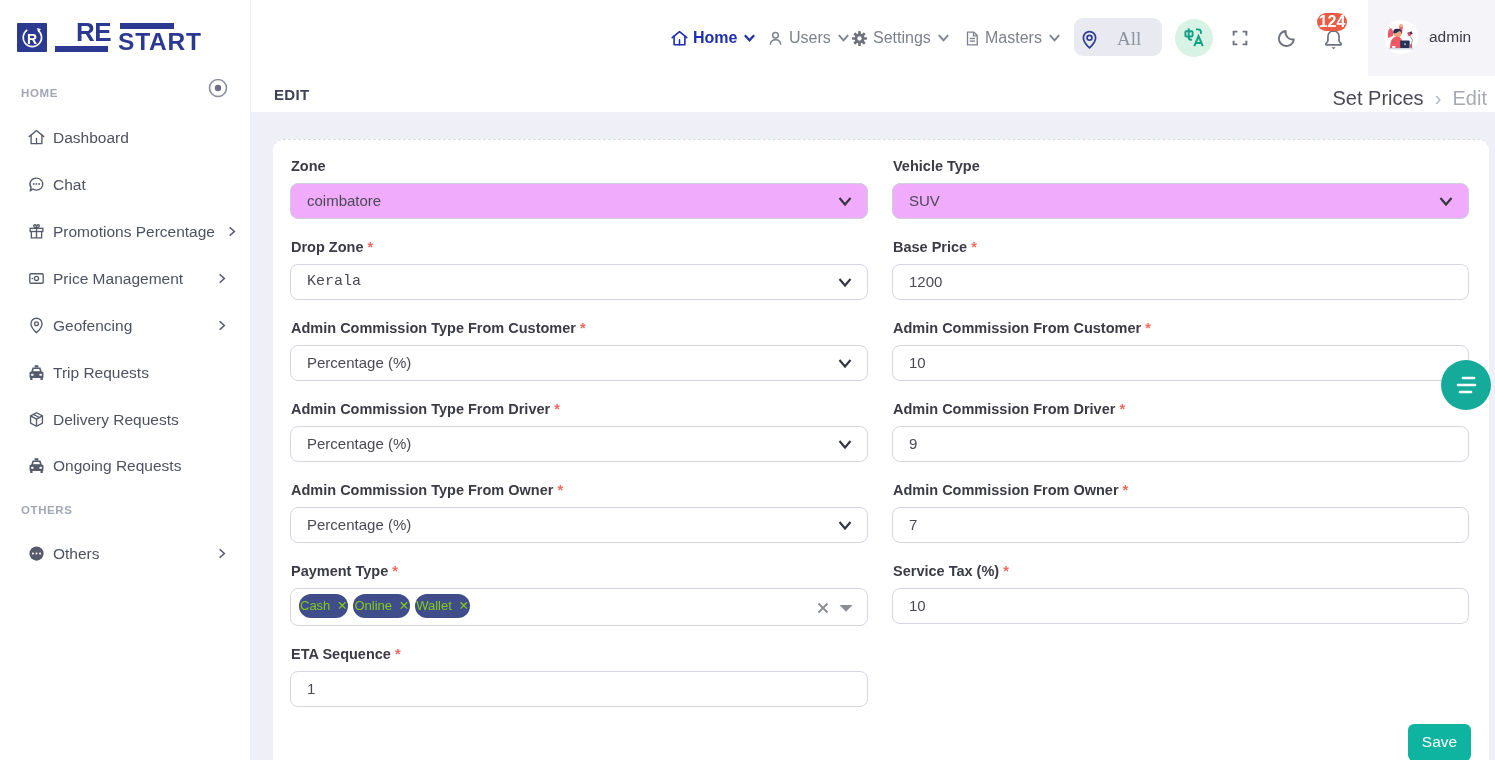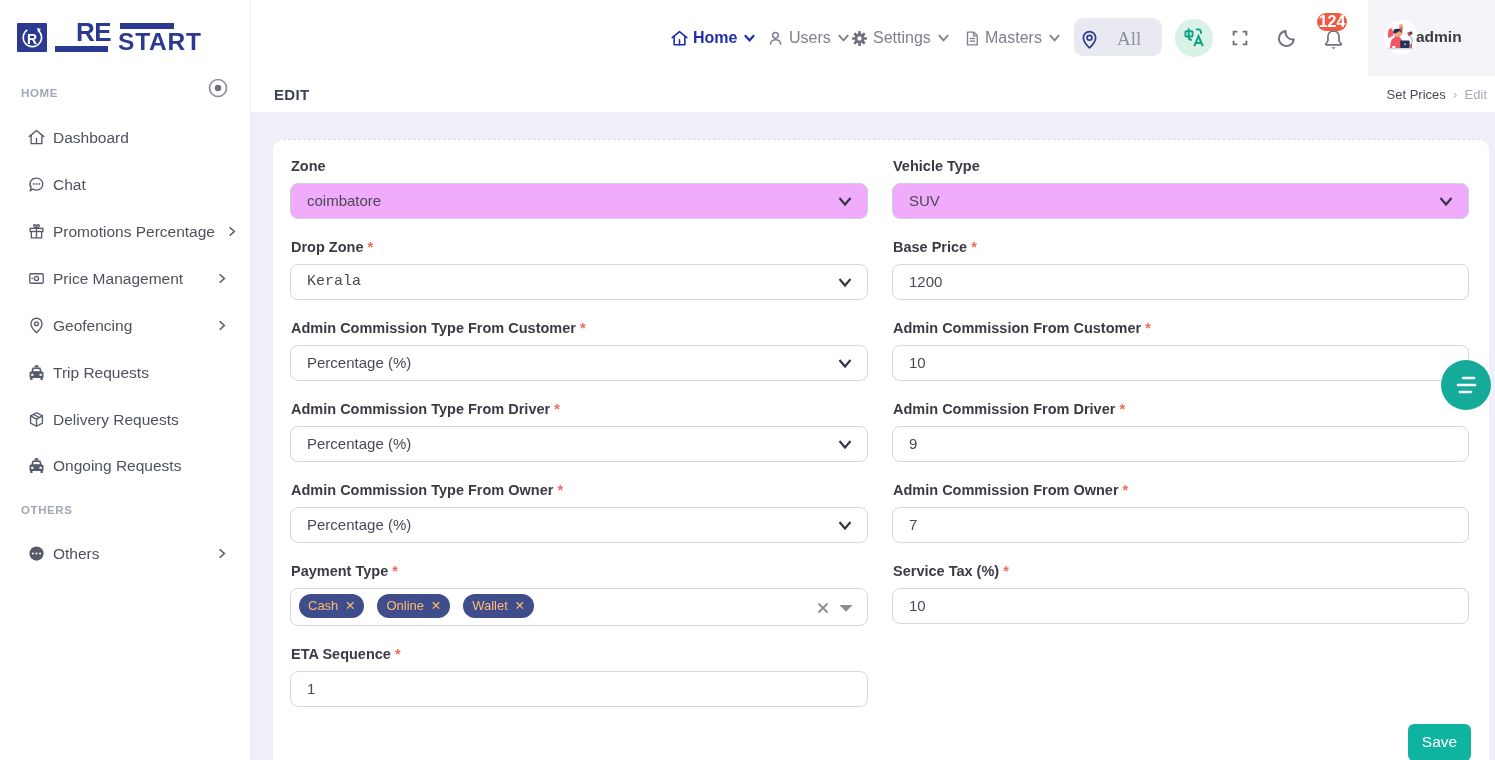--- a/index.html
+++ b/index.html
@@ -24,21 +24,21 @@
 #content { position:absolute; left:251px; top:113px; width:1244px; height:647px; background:#eff0f7; }
 #card { position:absolute; left:22px; top:26px; width:1216px; height:700px; background:#fff; border-radius:10px 10px 0 0; border-top:1px dashed #dcdce4; }
 .flabel { position:absolute; font-size:14.5px; font-weight:bold; color:#3b3b45; white-space:nowrap; }
 .flabel .req { color:#f26a5e; font-weight:bold; }
 .fld { position:absolute; width:578px; height:36px; border:1px solid #d4d7e1; border-radius:8px; background:#fff; font-size:15px; color:#4a4a54; line-height:34px; padding-left:16px; }
 .fld.dis { background:#f0abfc; border-color:#ccd0dc; }
 .fld .chev { position:absolute; right:15px; top:12px; }
 
 #fab { position:absolute; left:1441px; top:360px; width:50px; height:50px; border-radius:50%; background:#14ab9a; z-index:9; }
 #savebtn { position:absolute; left:1157px; top:611px; width:63px; height:37px; background:#0fb4a0; border-radius:6px; color:#fff; font-size:15.5px; text-align:center; line-height:36px; }
-.tag { display:inline-block; vertical-align:middle; margin-top:-3px; background:#3f4d8a; color:#fdba74; border-radius:12px; font-size:13px; height:24px; line-height:24px; padding:0 9px; margin-right:13px; }
+.tag { display:inline-block; vertical-align:middle; margin-top:-3px; background:#3f4d8a; color:#84cc16; border-radius:12px; font-size:13px; height:24px; line-height:24px; padding:0 1px; margin-right:5px; }
 .tag .tx { font-size:12.5px; margin-left:3px; }
 </style>
 </head>
 <body>
 
 <div id="content">
   <div id="card">
     <div class="flabel" style="left:18px;top:18px;">Zone</div>
     <div class="fld dis" style="left:17px;top:43px;">coimbatore<svg class="chev" width="14" height="11" viewBox="0 0 14 11" fill="none" stroke="#33363f" stroke-width="2.1">
           <path d="M1.5 2 L7 8.5 L12.5 2"></path>
@@ -90,21 +90,21 @@
     <div class="fld" style="left:619px;top:448px;width:577px;">10</div>
 
     <div class="flabel" style="left:18px;top:506px;">ETA Sequence <span class="req">*</span></div>
     <div class="fld" style="left:17px;top:531px;">1</div>
   </div>
   <div id="savebtn">Save</div>
 </div>
 
 <div id="crumb">
   <div class="abs" style="left:23px;top:10px;font-size:15px;font-weight:bold;color:#3f4254;letter-spacing:0.3px;">EDIT</div>
-  <div class="abs" style="right:8px;top:11px;font-size:13px;color:#4a4a55;text-align:center;">Set Prices &nbsp;<span style="color:#b3b6bf;">›</span>&nbsp; <span style="color:#a7aab2;">Edit</span></div>
+  <div class="abs" style="right:8px;top:11px;font-size:20px;color:#4a4a55;text-align:center;">Set Prices &nbsp;<span style="color:#b3b6bf;">›</span>&nbsp; <span style="color:#a7aab2;">Edit</span></div>
 </div>
 
 <div id="header">
   <div class="nav-item" style="left:419px;color:#1f2fae;font-weight:bold;">
       <svg width="19" height="19" viewBox="0 0 24 24" fill="none" stroke="#1f2fae" stroke-width="2" stroke-linejoin="round" stroke-linecap="round">
         <path d="M2.8 10.9 L12 3.2 L21.2 10.9"></path>
         <path d="M5.2 9.2 V19.8 H18.8 V9.2"></path>
         <line x1="12" y1="13.5" x2="12" y2="19.8"></line>
       </svg>
       <span class="nv-t">Home</span>
@@ -201,21 +201,21 @@
         <rect x="16.2" y="20.5" width="9.5" height="7.5" rx="0.8" fill="#283457"></rect>
         <circle cx="21" cy="24.2" r="1" fill="#aab2c5"></circle>
         <path d="M26.5 27.5 L28.5 20 L25 14.5" fill="none" stroke="#8f96a8" stroke-width="0.9"></path>
         <path d="M23.5 13.2 L27.5 11.2 L28.7 13.8 L24.8 15.8 Z" fill="#2c3a63"></path>
         <path d="M23.3 12.8 l2.2 -1 l1.5 3.4 l-2.2 1 Z" fill="#e8435a"></path>
         <rect x="26.3" y="24" width="1.6" height="4" fill="#e8435a"></rect>
         <rect x="4" y="28" width="26" height="1.4" rx="0.7" fill="#d3d7e2"></rect>
         <rect x="8.2" y="26" width="3.2" height="2" rx="0.5" fill="#fff"></rect>
       </svg>
     </div>
-    <span class="abs" style="left:48px;top:28px;font-size:15.5px;font-weight:bold;color:#3b3b45;">admin</span>
+    <span class="abs" style="left:61px;top:28px;font-size:15.5px;font-weight:normal;color:#3b3b45;">admin</span>
   </div>
 </div>
 
 <div id="sidebar">
   <div id="logo">
     <div class="abs" style="left:17px;top:23px;width:30px;height:29px;background:#2b3990;border-radius:1px;">
       <svg width="30" height="29" viewBox="0 0 30 29">
         <path d="M10.3 6.8 A 9.2 9.2 0 1 0 20.9 7.1" fill="none" stroke="#fff" stroke-width="1.6"></path>
         <path d="M23.9 6.1 L19.8 5.0 L21.7 9.2 Z" fill="#fff"></path>
         <text x="15" y="20.5" font-size="14" font-weight="bold" fill="#fff" text-anchor="middle" font-family="Liberation Sans">R</text>

